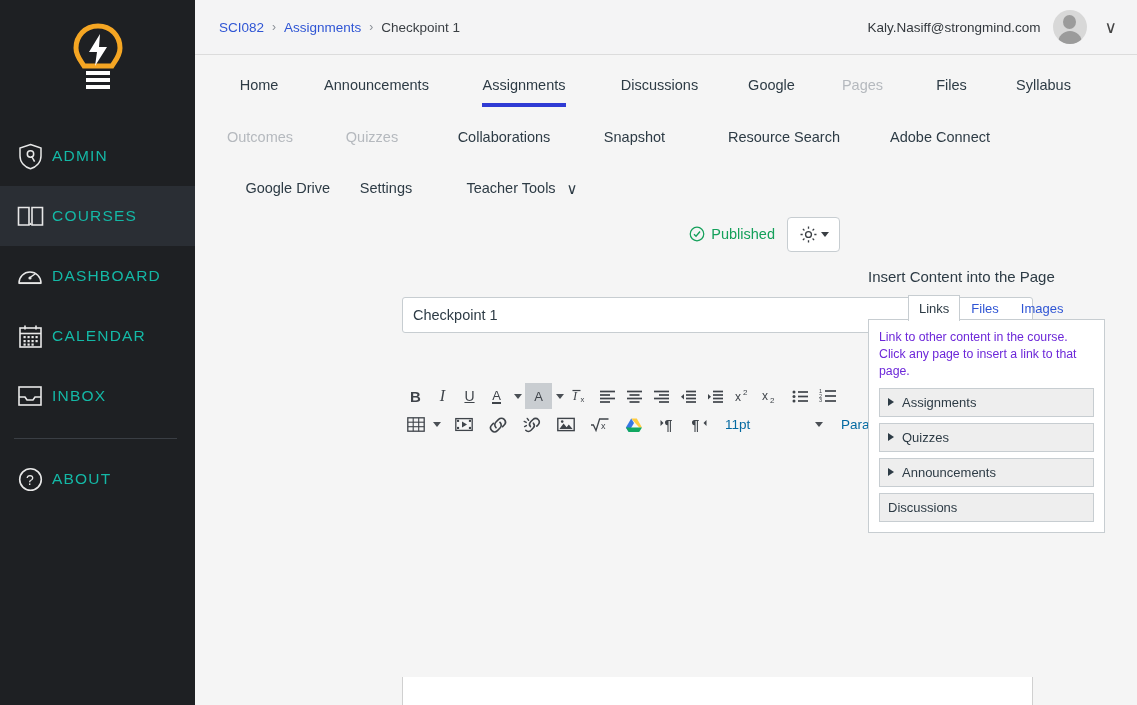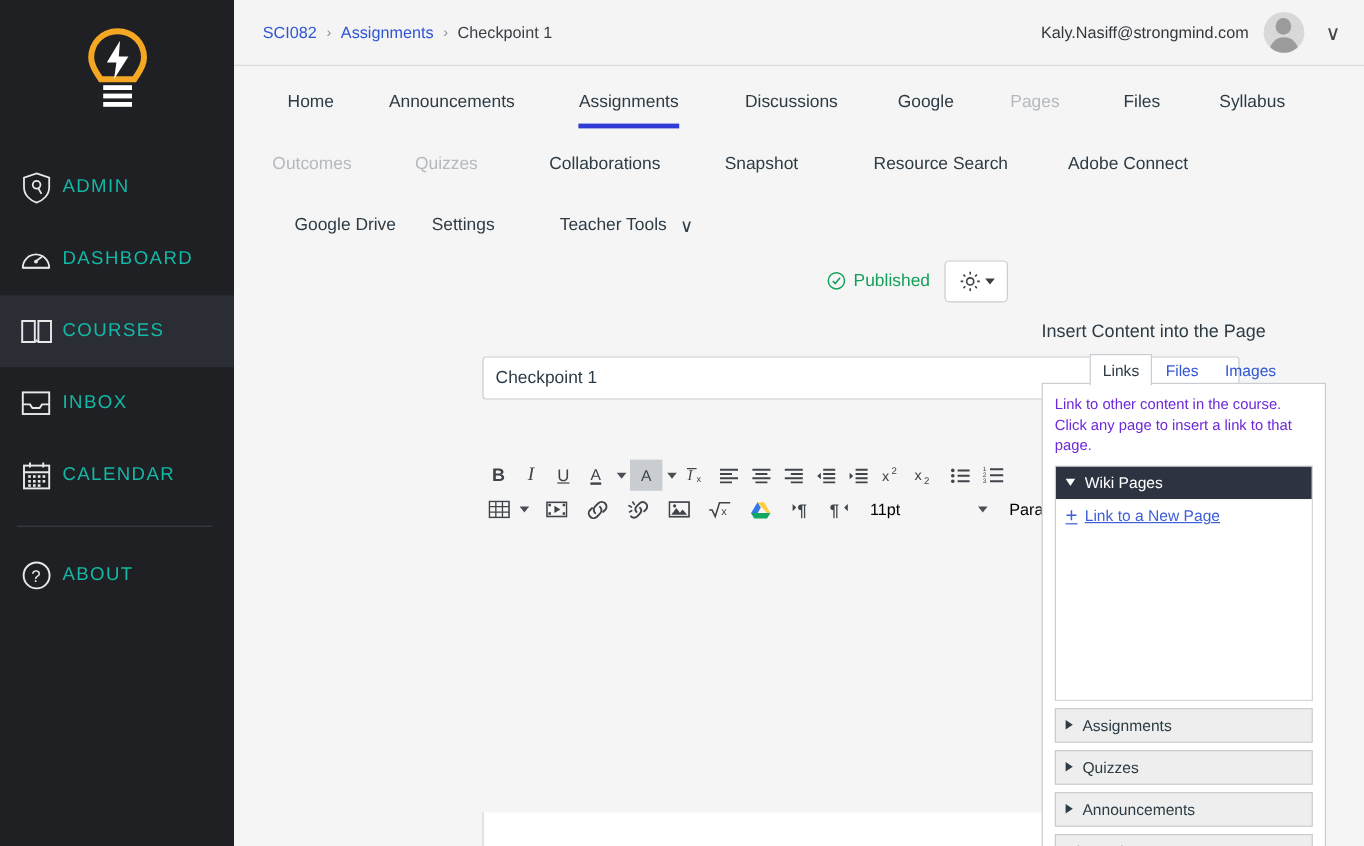--- a/index.html
+++ b/index.html
@@ -102,21 +102,21 @@
   .tbar1 { top: 383px; height: 26px; }
   .tbar2 { top: 411px; height: 27px; }
   .tbtn {
     height: 26px; min-width: 27px; display: flex; align-items: center; justify-content: center;
     color: #3f444a; font-size: 14px; padding: 0 3px;
   }
   .tbtn.sel { background: #c9cdd1; }
   .tcaret { width: 0; height: 0; border-left: 4px solid transparent; border-right: 4px solid transparent; border-top: 5px solid #4a4f55; margin-left: 1px; }
   .tsel {
     display: flex; align-items: center; justify-content: space-between;
-    font-size: 13.5px; color: #000000; height: 24px; padding: 0 6px 0 6px;
+    font-size: 13.5px; color: #0369a1; height: 24px; padding: 0 6px 0 6px;
   }
   .tsel.size { width: 110px; }
   .tsel.fmt { width: 120px; }
   .rt-clip { position:absolute; left:200px; top:437px; width:646px; height:238px; overflow:hidden; }
 
   .lower-white {
     position: absolute; left: 207px; top: 677px; width: 631px; height: 28px;
     background: #fff; border-left: 1px solid #d0d0d0; border-right: 1px solid #d0d0d0;
   }
 
@@ -170,53 +170,43 @@
 
       <div class="nav-item">
         <span class="nav-ico">
           <svg width="25" height="27" viewBox="0 0 25 27">
             <path d="M12.5 1.5 L23 5 V13 C23 19.5 18 24 12.5 25.8 C7 24 2 19.5 2 13 V5 Z" fill="none" stroke="#e8e8e8" stroke-width="1.5"></path>
             <circle cx="12.5" cy="11" r="3.2" fill="none" stroke="#e8e8e8" stroke-width="1.5"></circle>
             <path d="M13.6 13.4 L16.6 18.6" stroke="#e8e8e8" stroke-width="1.5" fill="none"></path>
           </svg>
         </span>
         <span class="nav-label">ADMIN</span>
+      </div>
+
+      <div class="nav-item active">
+        <span class="nav-ico">
+          <svg width="27" height="22" viewBox="0 0 27 22">
+            <path d="M1.5 2.5 H12 V20 H1.5 Z" fill="none" stroke="#e8e8e8" stroke-width="1.6"></path>
+            <path d="M15 2.5 H25.5 V20 H15 Z" fill="none" stroke="#e8e8e8" stroke-width="1.6"></path>
+            <path d="M12 20 L13.5 17.5 L15 20 Z" fill="#e8e8e8"></path>
+          </svg>
+        </span>
+        <span class="nav-label">COURSES</span>
       </div>
 
       <div class="nav-item">
         <span class="nav-ico">
           <svg width="26" height="26" viewBox="0 0 26 26">
             <path d="M2 20 A11 11 0 0 1 24 20 Z" fill="none" stroke="#e8e8e8" stroke-width="1.5"></path>
             <line x1="2" y1="20.3" x2="24" y2="20.3" stroke="#e8e8e8" stroke-width="1.5"></line>
             <line x1="13" y1="14.5" x2="18" y2="11" stroke="#e8e8e8" stroke-width="1.5"></line>
             <circle cx="13" cy="15" r="1.6" fill="#e8e8e8"></circle>
           </svg>
         </span>
         <span class="nav-label">DASHBOARD</span>
-      </div>
-
-      <div class="nav-item active">
-        <span class="nav-ico">
-          <svg width="27" height="22" viewBox="0 0 27 22">
-            <path d="M1.5 2.5 H12 V20 H1.5 Z" fill="none" stroke="#e8e8e8" stroke-width="1.6"></path>
-            <path d="M15 2.5 H25.5 V20 H15 Z" fill="none" stroke="#e8e8e8" stroke-width="1.6"></path>
-            <path d="M12 20 L13.5 17.5 L15 20 Z" fill="#e8e8e8"></path>
-          </svg>
-        </span>
-        <span class="nav-label">COURSES</span>
-      </div>
-
-      <div class="nav-item">
-        <span class="nav-ico">
-          <svg width="26" height="24" viewBox="0 0 26 24">
-            <rect x="2" y="3" width="22" height="18" fill="none" stroke="#e8e8e8" stroke-width="1.6"></rect>
-            <path d="M2 13 H8 L10 16 H16 L18 13 H24" fill="none" stroke="#e8e8e8" stroke-width="1.6"></path>
-          </svg>
-        </span>
-        <span class="nav-label">INBOX</span>
       </div>
 
       <div class="nav-item">
         <span class="nav-ico">
           <svg width="25" height="25" viewBox="0 0 25 25">
             <rect x="2" y="4" width="21" height="19" fill="none" stroke="#e8e8e8" stroke-width="1.6"></rect>
             <line x1="2" y1="9.5" x2="23" y2="9.5" stroke="#e8e8e8" stroke-width="1.6"></line>
             <line x1="7" y1="1.5" x2="7" y2="5.5" stroke="#e8e8e8" stroke-width="1.6"></line>
             <line x1="18" y1="1.5" x2="18" y2="5.5" stroke="#e8e8e8" stroke-width="1.6"></line>
             <g fill="#e8e8e8">
@@ -230,20 +220,30 @@
                 <rect x="17.5" y="16" width="2.2" height="2.2"></rect>
               <rect x="5.5" y="19.5" width="2.2" height="2.2"></rect>
                 <rect x="9.5" y="19.5" width="2.2" height="2.2"></rect>
               <rect x="13.5" y="19.5" width="2.2" height="2.2"></rect>
             </g>
           </svg>
         </span>
         <span class="nav-label">CALENDAR</span>
       </div>
 
+      <div class="nav-item">
+        <span class="nav-ico">
+          <svg width="26" height="24" viewBox="0 0 26 24">
+            <rect x="2" y="3" width="22" height="18" fill="none" stroke="#e8e8e8" stroke-width="1.6"></rect>
+            <path d="M2 13 H8 L10 16 H16 L18 13 H24" fill="none" stroke="#e8e8e8" stroke-width="1.6"></path>
+          </svg>
+        </span>
+        <span class="nav-label">INBOX</span>
+      </div>
+
       <div class="nav-sep"></div>
 
       <div class="nav-item">
         <span class="nav-ico">
           <svg width="25" height="25" viewBox="0 0 25 25">
             <circle cx="12.5" cy="12.5" r="10.8" fill="none" stroke="#e8e8e8" stroke-width="1.6"></circle>
             <text x="12.5" y="18" text-anchor="middle" font-size="14" fill="#e8e8e8" font-family="Liberation Sans, sans-serif">?</text>
           </svg>
         </span>
         <span class="nav-label">ABOUT</span>
@@ -589,32 +589,20 @@
 
     <div class="sidepanel">
       <div class="panel-title">Insert Content into the Page</div>
       <div class="ptabs">
         <div class="ptab active">Links</div>
         <div class="ptab">Files</div>
         <div class="ptab">Images</div>
       </div>
       <div class="panel-box">
         <div class="panel-desc">Link to other content in the course. Click any page to insert a link to that page.</div>
-        <div class="tree-box">
-          <div class="tree-head">
-            <span class="tri-dn"></span>
-            <span>Wiki Pages</span>
-          </div>
-          <div class="tree-body">
-            <a class="newpage-link" href="#">
-              <span class="plus-ico">+</span>
-              <span>Link to a New Page</span>
-            </a>
-          </div>
-        </div>
         <div class="acc-item">
           <span class="tri-rt"></span>
           <span>Assignments</span>
         </div>
         <div class="acc-item">
           <span class="tri-rt"></span>
           <span>Quizzes</span>
         </div>
         <div class="acc-item">
           <span class="tri-rt"></span>

